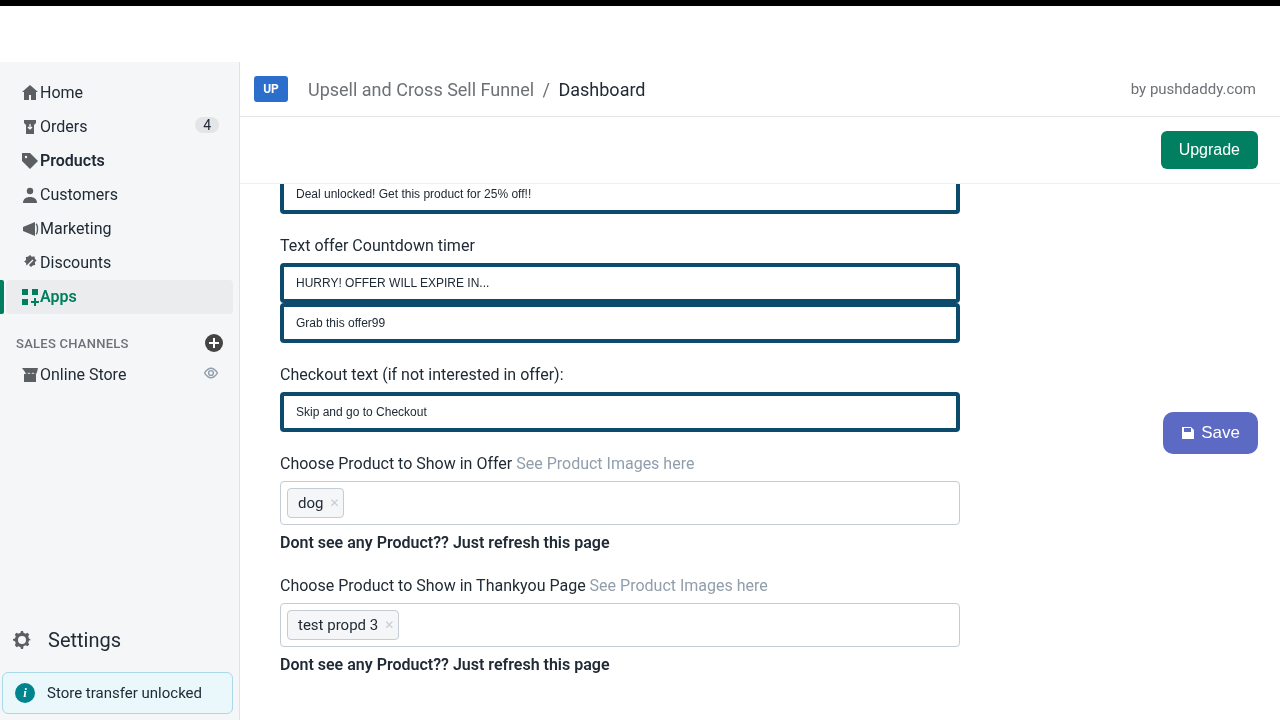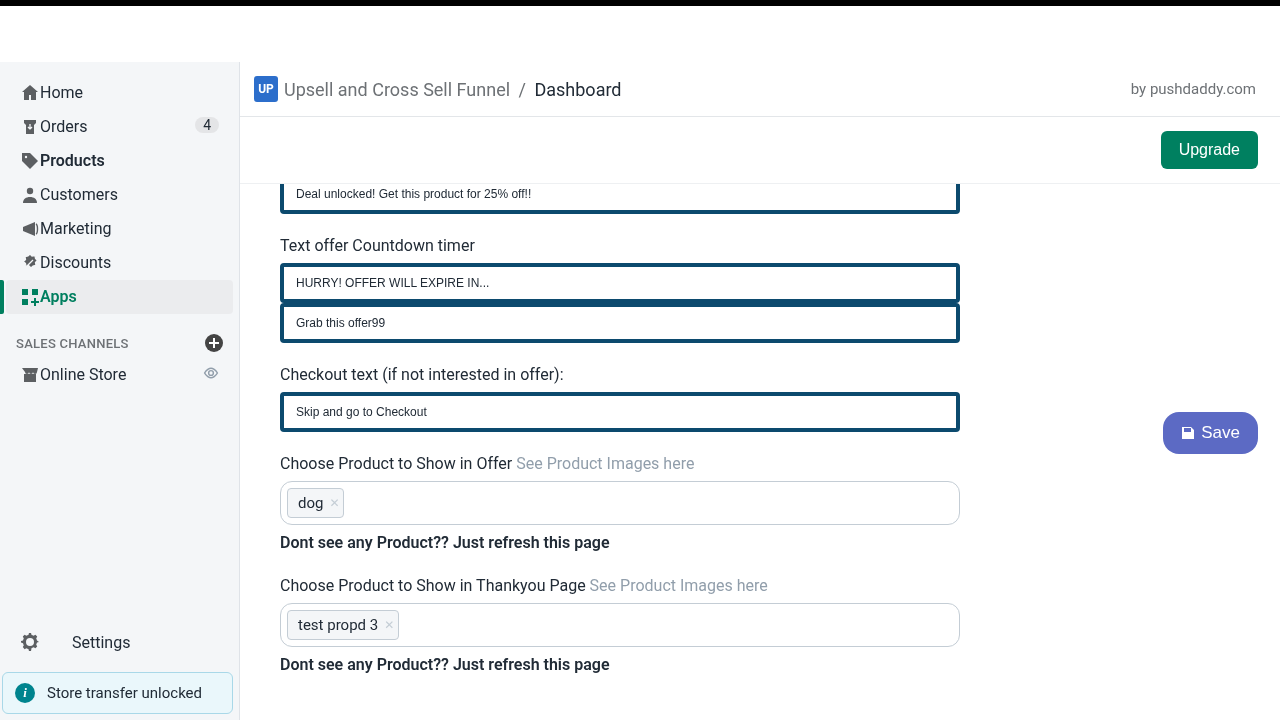--- a/index.html
+++ b/index.html
@@ -106,23 +106,23 @@
   background: #444;
   color: #fff;
   display: flex; align-items: center; justify-content: center;
   font-size: 14px;
   cursor: pointer;
 }
 .sidebar-spacer { flex: 1; }
 .settings-row {
   display: flex;
   align-items: center;
-  gap: 32px;
-  padding: 10px 20px;
-  font-size: 16px;
+  gap: 16px;
+  padding: 10px 12px;
+  font-size: 20px;
   cursor: pointer;
 }
 .settings-row .icon { color: #5c5f62; width:20px; height:20px; display:inline-flex; align-items:center; justify-content:center;}
 .transfer-banner {
   margin: 10px 6px 6px 2px;
   border: 1px solid #a9d8e8;
   background: #eaf7fb;
   border-radius: 6px;
   padding: 10px 12px;
   display: flex;
@@ -151,28 +151,28 @@
   background: #fff;
   overflow: hidden;
 }
 .content-header {
   display: flex;
   align-items: center;
   padding: 14px 24px 14px 14px;
   border-bottom: 1px solid #e3e6e9;
 }
 .app-badge {
-  width: 24px; height: 26px;
+  width: 34px; height: 26px;
   background: #2c6ecb;
   color: #fff;
   font-weight: 700;
   font-size: 12px;
   display: flex; align-items: center; justify-content: center;
   border-radius: 3px;
-  margin-right: 6px;
+  margin-right: 20px;
 }
 .crumb { font-size: 18px; }
 .crumb .bc-app { color: #6d7175; }
 .crumb .sep { color: #6d7175; margin: 0 4px; }
 .crumb .bc-current { color: #212b36; }
 .header-spacer { flex: 1; }
 .by-line { color: #6d7175; font-size: 15px; }
 
 .sub-header {
   display: flex;
@@ -217,21 +217,21 @@
 .field-label {
   display: block;
   font-size: 16px;
   color: #212b36;
   margin: 22px 0 8px 0;
 }
 .link-like { color: #919eab; }
 .tag-input {
   width: 100%;
   border: 1px solid #c4cdd5;
-  border-radius: 12px;
+  border-radius: 4px;
   padding: 6px;
   display: flex;
   gap: 6px;
   min-height: 44px;
   background:#fff;
 }
 .tag {
   background: #f4f6f8;
   border: 1px solid #c4cdd5;
   border-radius: 4px;
@@ -253,21 +253,21 @@
   margin-top: 8px;
 }
 
 .save-btn {
   position: absolute;
   right: 22px;
   top: 228px;
   background: #5c6ac4;
   color: #fff;
   border: none;
-  border-radius: 16px;
+  border-radius: 10px;
   padding: 11px 18px;
   font-size: 17px;
   font-weight: 500;
   cursor: pointer;
   display: inline-flex;
   align-items: center;
   gap: 6px;
 }
 .save-btn .disk {
   width: 14px; height: 14px;

